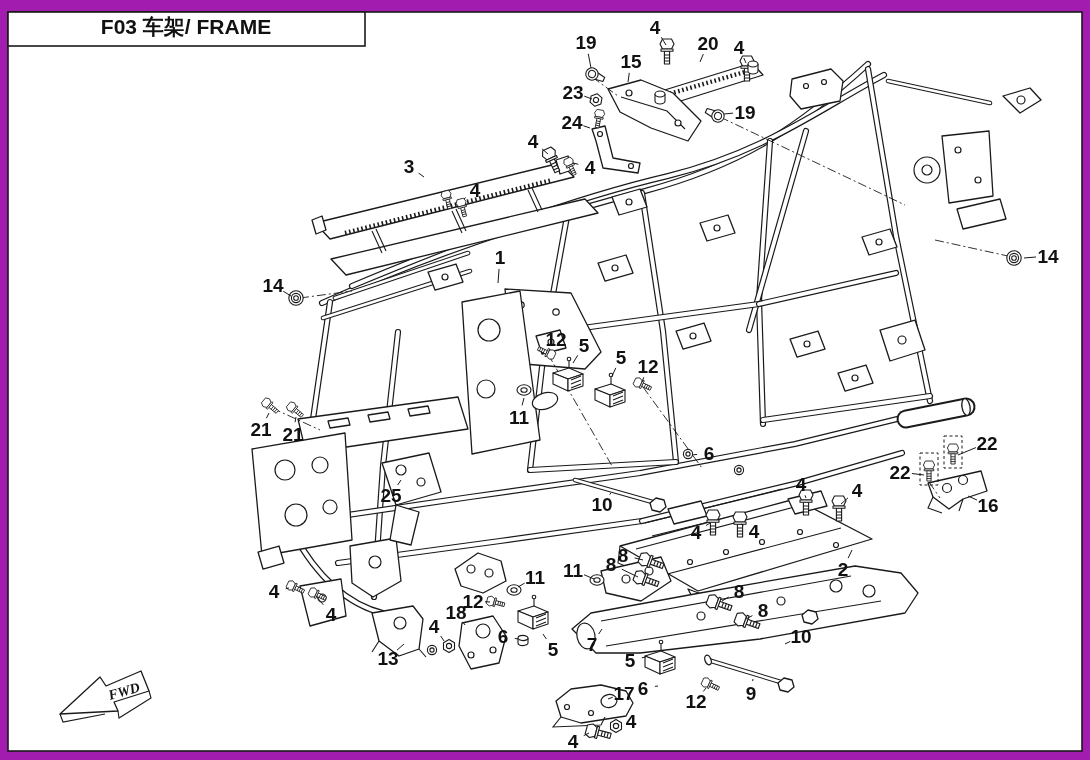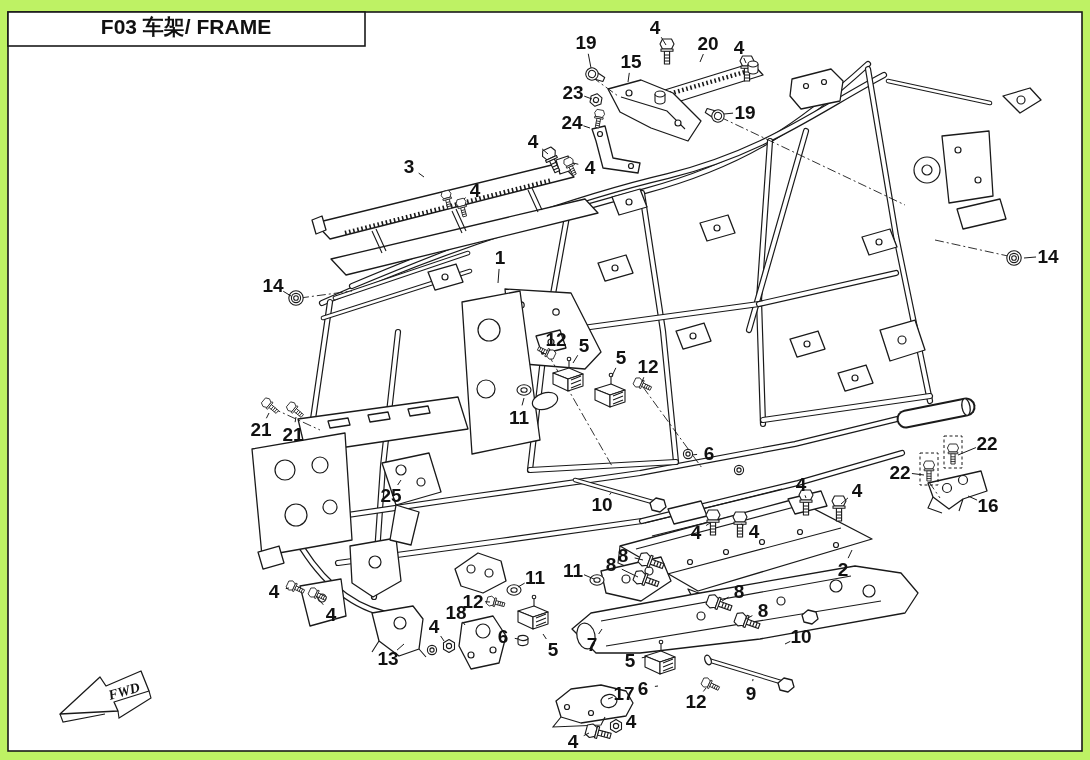--- a/index.html
+++ b/index.html
@@ -1,16 +1,16 @@
 <!DOCTYPE html>
 <html><head>
 <meta charset="utf-8">
 <style>
   html,body{margin:0;padding:0;background:#fff;}
-  #page{position:relative;width:1090px;height:760px;background:#bef264;font-family:"Liberation Sans",sans-serif;}
+  #page{position:relative;width:1090px;height:760px;background:#a21caf;font-family:"Liberation Sans",sans-serif;}
   svg{display:block;}
   .to{fill:none;stroke:#1a1a1a;stroke-width:6.2;stroke-linecap:round;stroke-linejoin:round}
   .ti{fill:none;stroke:#ffffff;stroke-width:3.8;stroke-linecap:round;stroke-linejoin:round}
   .to2{fill:none;stroke:#1a1a1a;stroke-width:4.6;stroke-linecap:round;stroke-linejoin:round}
   .ti2{fill:none;stroke:#ffffff;stroke-width:2.6;stroke-linecap:round;stroke-linejoin:round}
   .axo{fill:none;stroke:#1a1a1a;stroke-width:19;stroke-linecap:round}
   .axi{fill:none;stroke:#ffffff;stroke-width:15;stroke-linecap:round}
   .pl{fill:#fff;stroke:#1a1a1a;stroke-width:1.3;stroke-linejoin:round}
   .hole{fill:#fff;stroke:#1a1a1a;stroke-width:1.2}
   .ln{fill:none;stroke:#1a1a1a;stroke-width:1.1}

